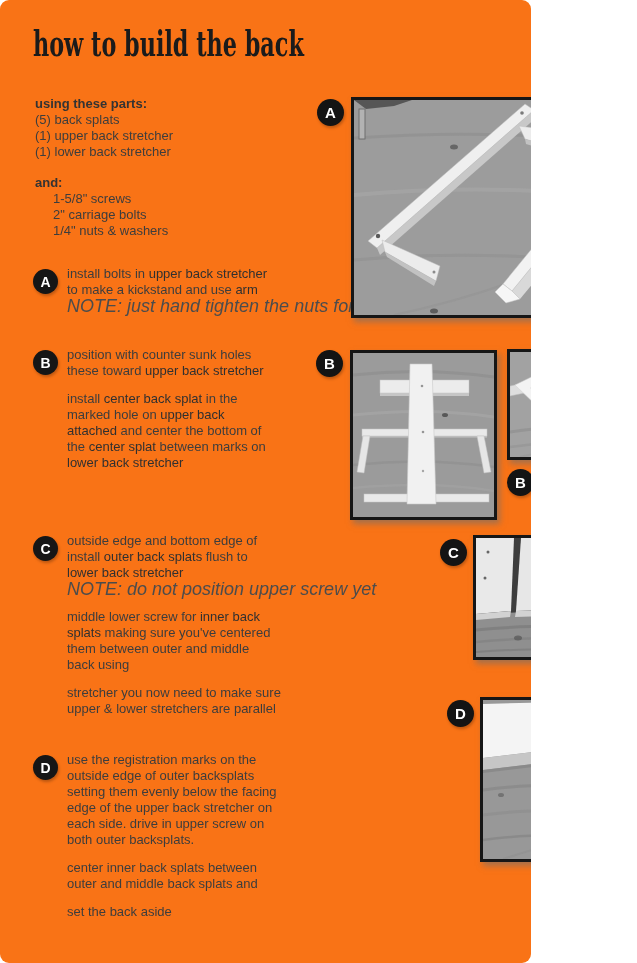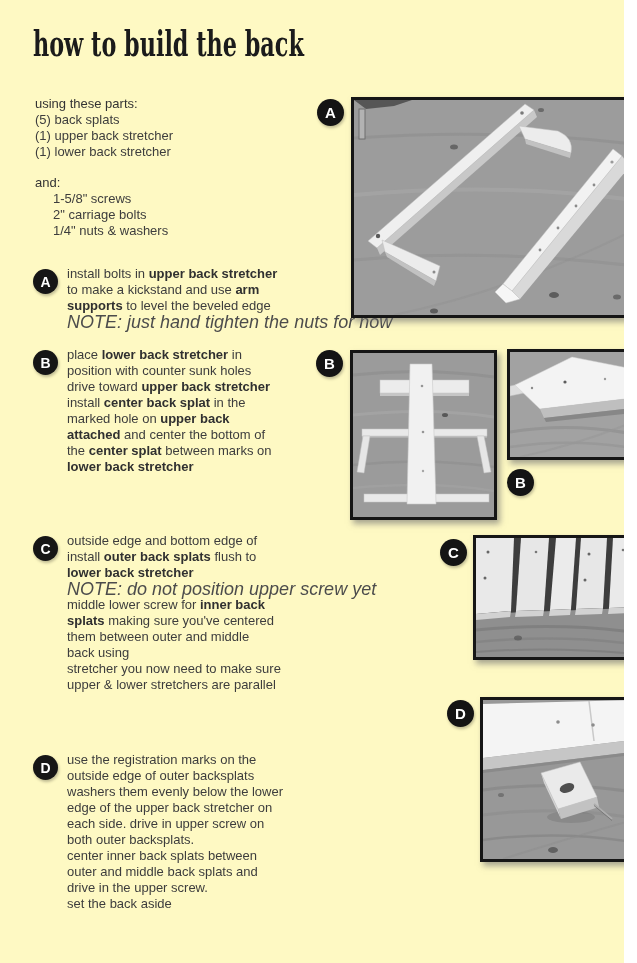--- a/index.html
+++ b/index.html
@@ -1,32 +1,32 @@
 <!DOCTYPE html>
 <html><head>
 <meta charset="utf-8">
 <style>
   html,body{margin:0;padding:0;background:#ffffff;}
-  .page{position:relative;width:624px;height:963px;background:#fef9c3;overflow:hidden;
-        font-family:"Liberation Sans",sans-serif;color:#3d3d3d;}
+  .page{position:relative;width:531px;height:963px;background:#f97316;overflow:hidden;
+        font-family:"Liberation Sans",sans-serif;color:#3d3d3d;border-radius:9px;}
   .title{position:absolute;left:33px;top:22px;font-family:"DejaVu Serif",serif;font-weight:bold;
          font-size:36px;color:#1b1b1b;transform:scaleX(0.62);transform-origin:left top;
          white-space:nowrap;letter-spacing:0;}
   .parts{position:absolute;left:35px;top:96px;font-size:13px;line-height:16px;}
-  .phead{font-weight:normal;color:#333;}
+  .phead{font-weight:bold;color:#333;}
   .spacer15{height:15px;}
   .hw .pline{margin-left:18px;}
   .step{position:absolute;left:33px;width:290px;}
   .badge{position:absolute;left:0;top:3px;width:25px;height:25px;border-radius:50%;background:#161616;
          color:#fff;font-weight:bold;font-size:14px;display:flex;align-items:center;justify-content:center;
          box-shadow:1px 2px 3px rgba(0,0,0,.25);}
   .step-text{margin-left:34px;font-size:13px;line-height:16px;}
   .line{white-space:nowrap;}
-  .b{font-weight:bold;color:#303030;}
-  .para.gap{}
+  .b{font-weight:normal;color:#303030;}
+  .para.gap{margin-top:12px;}
   .para.note{font-style:italic;font-size:18px;line-height:15px;color:#4c4c4c;margin-top:1px;}
   .fig{position:absolute;border:3px solid #161616;box-shadow:3px 4px 6px rgba(110,110,110,.6);
        background:#9a9a9a;}
   .fig svg{display:block;}
   .figbadge{position:absolute;width:27px;height:27px;border-radius:50%;background:#141414;color:#fff;
             font-weight:bold;font-size:15px;display:flex;align-items:center;justify-content:center;
             box-shadow:1px 2px 3px rgba(0,0,0,.25);}
 </style>
 </head>
 <body>
@@ -50,35 +50,33 @@
         <div class="pline">1/4" nuts &amp; washers</div>
       </div>
   </div>
 
   <div class="step" style="top:266px;">
     <div class="badge">A</div>
     <div class="step-text">
         <div class="para">
           <div class="line"><span>install bolts in </span><span class="b">upper back stretcher</span></div>
           <div class="line"><span>to make a kickstand and use </span><span class="b">arm</span></div>
-          <div class="line"><span class="b">supports</span><span> to level the beveled edge</span></div>
         </div>
         <div class="para note">
           <div class="line"><span>NOTE: just hand tighten the nuts for now</span></div>
         </div>
       </div>
   </div>
 
   <div class="step" style="top:347px;">
     <div class="badge">B</div>
     <div class="step-text">
         <div class="para">
-          <div class="line"><span>place </span><span class="b">lower back stretcher</span><span> in</span></div>
           <div class="line"><span>position with counter sunk holes</span></div>
-          <div class="line"><span>drive toward </span><span class="b">upper back stretcher</span></div>
+          <div class="line"><span>these toward </span><span class="b">upper back stretcher</span></div>
         </div>
         <div class="para gap">
           <div class="line"><span>install </span><span class="b">center back splat</span><span> in the</span></div>
           <div class="line"><span>marked hole on </span><span class="b">upper back</span></div>
           <div class="line"><span class="b">attached</span><span> and center the bottom of</span></div>
           <div class="line"><span>the </span><span class="b">center splat</span><span> between marks on</span></div>
           <div class="line"><span class="b">lower back stretcher</span></div>
         </div>
       </div>
   </div>
@@ -106,29 +104,28 @@
         </div>
       </div>
   </div>
 
   <div class="step" style="top:752px;">
     <div class="badge">D</div>
     <div class="step-text">
         <div class="para">
           <div class="line"><span>use the registration marks on the</span></div>
           <div class="line"><span>outside edge of outer backsplats</span></div>
-          <div class="line"><span>washers them evenly below the lower</span></div>
+          <div class="line"><span>setting them evenly below the facing</span></div>
           <div class="line"><span>edge of the upper back stretcher on</span></div>
           <div class="line"><span>each side. drive in upper screw on</span></div>
           <div class="line"><span>both outer backsplats.</span></div>
         </div>
         <div class="para gap">
           <div class="line"><span>center inner back splats between</span></div>
           <div class="line"><span>outer  and middle back splats and</span></div>
-          <div class="line"><span>drive in the upper screw.</span></div>
         </div>
         <div class="para gap">
           <div class="line"><span>set the back aside</span></div>
         </div>
       </div>
   </div>
 
   <div class="fig" style="left:351px;top:97px;width:280px;height:215px;" aria-label="upper back stretcher with kickstand bolts and two arm supports on plywood floor">
     <svg width="280" height="215" viewBox="0 0 280 215">
       <rect width="280" height="215" fill="#9c9c9c"></rect>

